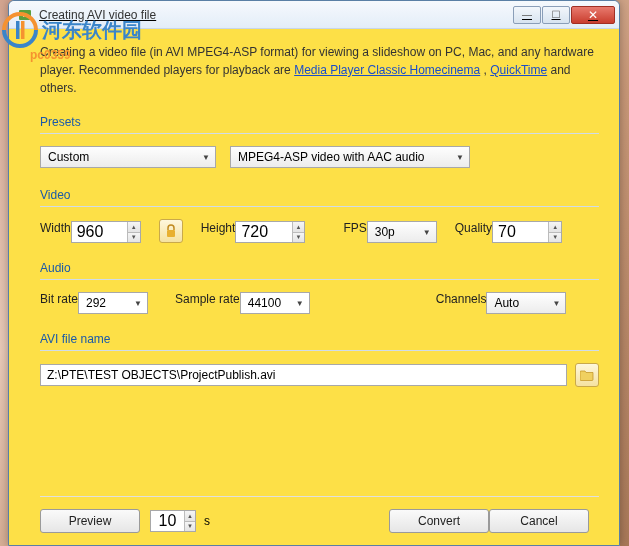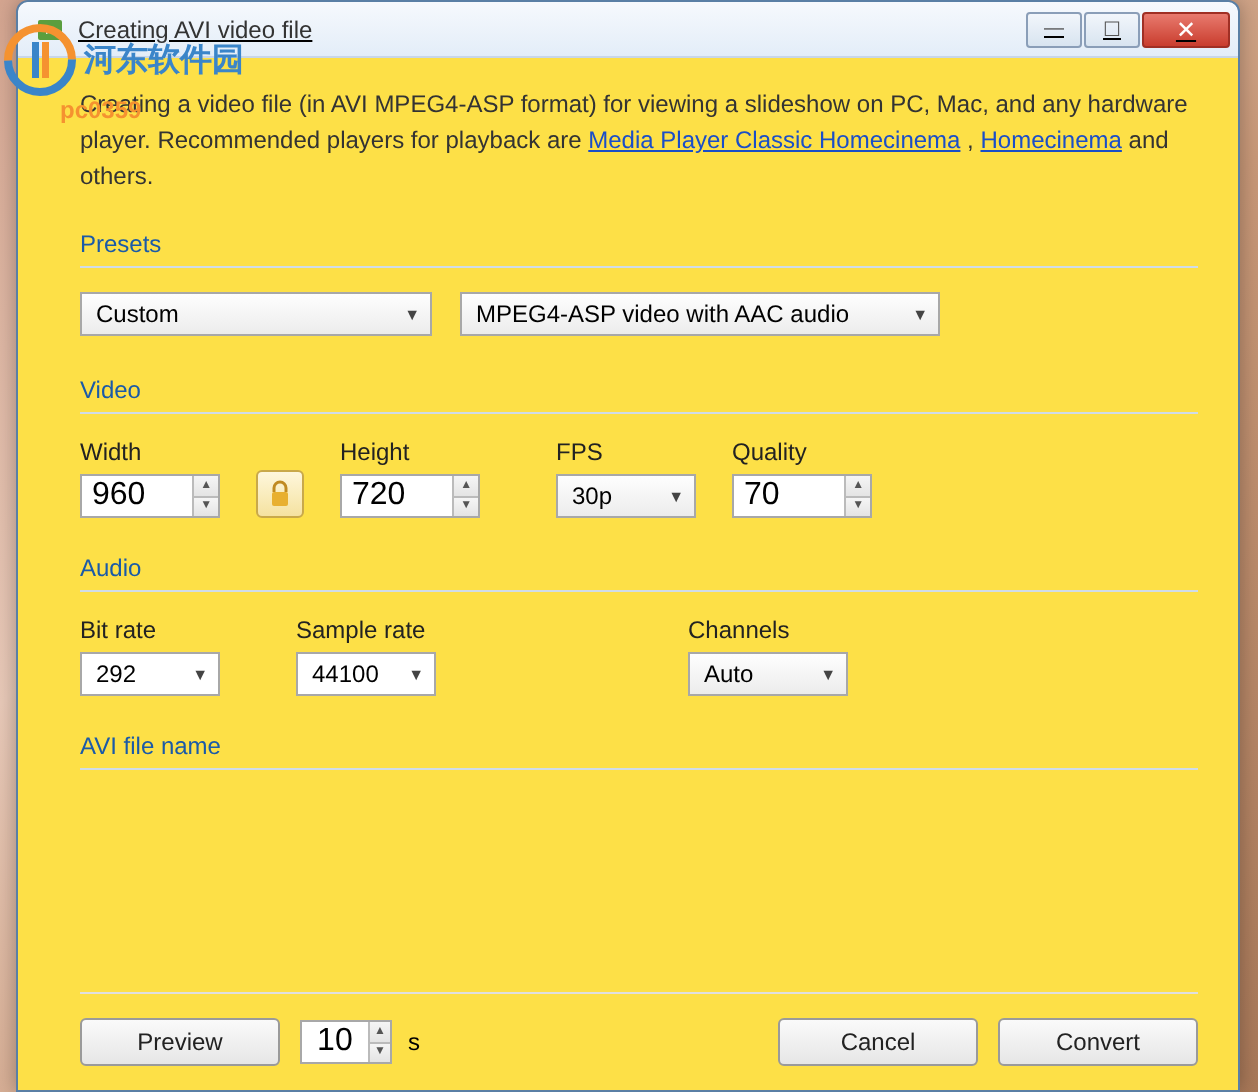--- a/index.html
+++ b/index.html
@@ -22,21 +22,21 @@
   pointer-events: none;
 }
 .watermark-logo {
   width: 40px;
   height: 40px;
   position: relative;
 }
 .watermark-logo svg { width: 100%; height: 100%; }
 .watermark-text {
   color: #3a85c9;
-  font-size: 16px;
+  font-size: 20px;
   font-weight: bold;
   margin-left: 2px;
 }
 .watermark-sub {
   position: absolute;
   top: 38px;
   left: 30px;
   color: #f59230;
   font-size: 12px;
   font-weight: bold;
@@ -102,21 +102,21 @@
 .group-label {
   color: #1a5aa8;
   margin-bottom: 4px;
 }
 .group-line {
   height: 1px;
   background: #d0dce8;
   margin-bottom: 12px;
 }
 .row { display: flex; gap: 18px; align-items: flex-end; margin-bottom: 18px; }
-.field { display: flex; flex-direction: column; }
+.field { display: flex; flex-direction: row; }
 .field-label { color: #222; margin-bottom: 4px; }
 .dropdown, .spinner, .textbox {
   height: 22px;
   border: 1px solid #a8a8a8;
   background: #fff;
   display: flex;
   align-items: center;
   padding: 0 4px;
   font-size: 12px;
 }
@@ -229,21 +229,21 @@
     <div class="win-btns">
       <div class="win-btn">—</div>
       <div class="win-btn">☐</div>
       <div class="win-btn close">✕</div>
     </div>
   </div>
 
   <div class="content">
     <div class="intro">
       <span>Creating a video file (in AVI MPEG4-ASP format) for viewing a slideshow on PC, Mac, and any hardware</span><br>
-      <span>player. Recommended players for playback are </span><a href="#">Media Player Classic Homecinema</a><span> , </span><a href="#">Homecinema</a><span> and others.</span>
+      <span>player. Recommended players for playback are </span><a href="#">Media Player Classic Homecinema</a><span> , </span><a href="#">QuickTime</a><span> and others.</span>
     </div>
 
     <div class="group-label">Presets</div>
     <div class="group-line"></div>
     <div class="row gap14 mbot20">
       <div class="dropdown" style="width:176px">
         <span>Custom</span>
         <span class="arr">▼</span>
       </div>
       <div class="dropdown" style="width:240px">
@@ -303,53 +303,63 @@
     <div class="group-label">Audio</div>
     <div class="group-line"></div>
     <div class="row">
       <div class="field">
         <span class="field-label">Bit rate</span>
         <div class="dropdown" style="width:70px;background:#fff">
           <span>292</span>
           <span class="arr">▼</span>
         </div>
       </div>
-      <div class="field" style="margin-left:20px">
+      <div class="field" style="margin-left:9px">
         <span class="field-label">Sample rate</span>
         <div class="dropdown" style="width:70px;background:#fff">
           <span>44100</span>
           <span class="arr">▼</span>
         </div>
       </div>
       <div class="field" style="margin-left:108px">
         <span class="field-label">Channels</span>
         <div class="dropdown" style="width:80px">
           <span>Auto</span>
           <span class="arr">▼</span>
         </div>
       </div>
     </div>
 
     <div class="group-label">AVI file name</div>
     <div class="group-line"></div>
+    <div class="row" style="align-items:center;gap:8px">
+      <div class="textbox">
+        <span>Z:\PTE\TEST OBJECTS\ProjectPublish.avi</span>
+      </div>
+      <div class="browse-btn">
+        <svg width="14" height="12" viewBox="0 0 14 12">
+            <path d="M1 2 h4 l1 1.5 h7 v7 a1 1 0 0 1 -1 1 H1 a1 1 0 0 1 -1 -1 V3 a1 1 0 0 1 1 -1 Z" fill="#f0d060" stroke="#c09020" stroke-width="0.7"></path>
+          </svg>
+      </div>
+    </div>
 
     <div class="bottom-bar">
       <div class="btn" style="width:100px">
         <span>Preview</span>
       </div>
       <div class="spinner" style="width:46px;margin-left:10px">
         <input style="text-align: center;" value="10">
         <div class="spin-btns">
             <div>▲</div>
             <div>▼</div>
           </div>
       </div>
       <span style="margin-left:8px">s</span>
       <div style="flex:1"></div>
+      <div class="btn" style="width:100px">
+        <span>Convert</span>
+      </div>
       <div class="btn" style="width:100px;margin-right:10px">
         <span>Cancel</span>
       </div>
-      <div class="btn" style="width:100px">
-        <span>Convert</span>
-      </div>
     </div>
   </div>
 </div>
 
 </body></html>

